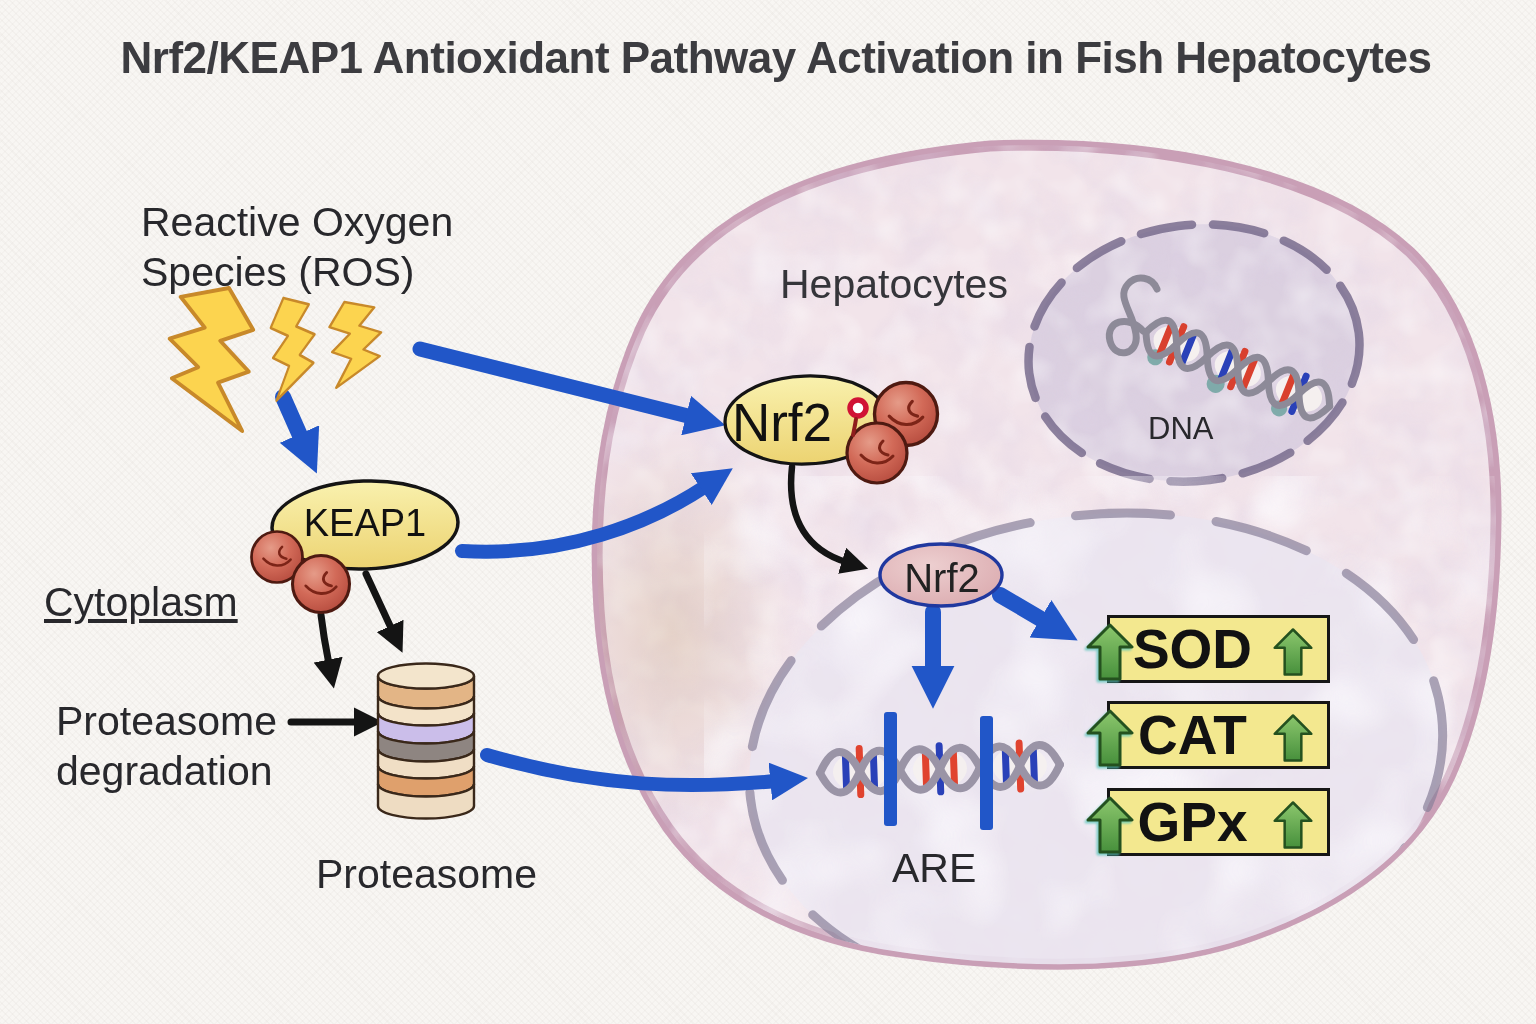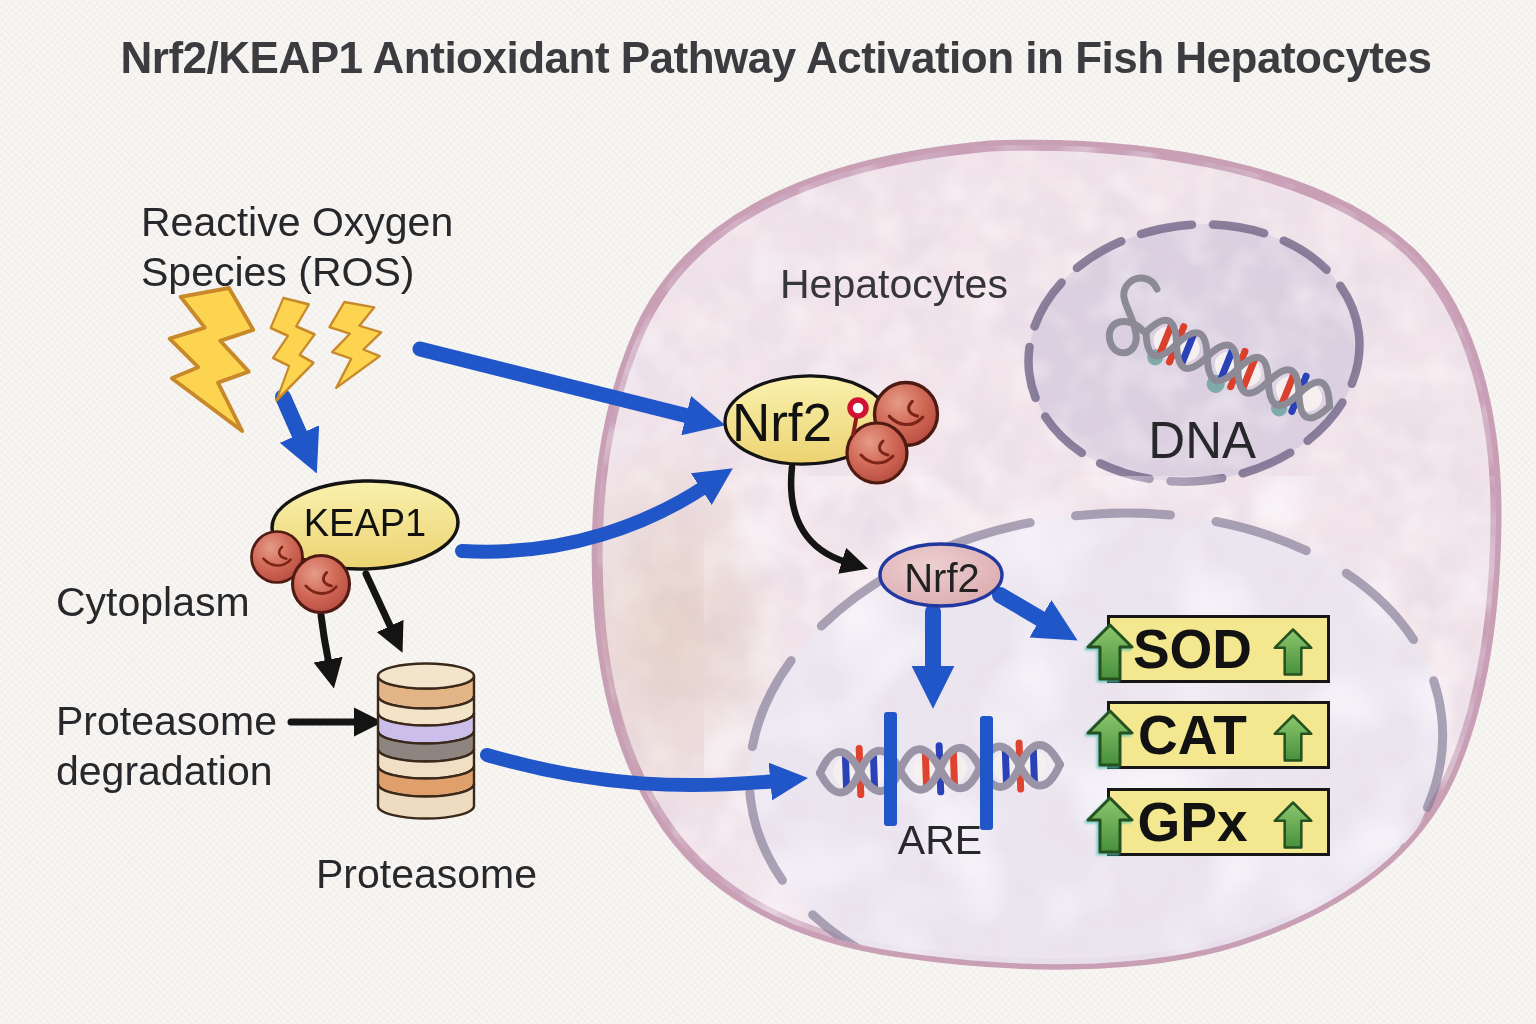--- a/index.html
+++ b/index.html
@@ -12,26 +12,26 @@
     font-family:"Liberation Sans", sans-serif;
   }
   .abs{position:absolute;}
   svg.diagram{position:absolute;left:0;top:0;width:1536px;height:1024px;}
   .title{
     left:30px;right:14px;top:33px;text-align:center;
     font-size:44px;font-weight:700;color:#3c3c40;letter-spacing:-.5px;
   }
   .lbl{color:#28282c;font-size:41px;font-weight:400;white-space:pre-line;line-height:1.22;}
   .ros{left:141px;top:166px;margin-top:31px;}
-  .cyto{left:56px;top:577px;}
+  .cyto{left:44px;top:577px;text-decoration:underline;}
   .pdeg{left:56px;top:696px;}
   .prot{left:316px;top:849px;}
   .hep{left:780px;top:259px;color:#35353a;}
-  .dna{left:1148px;top:410px;width:108px;text-align:right;font-size:51px;}
-  .are{left:892px;top:815px;width:96px;text-align:center;}
+  .dna{left:1148px;top:410px;width:108px;text-align:left;font-size:31px;}
+  .are{left:892px;top:843px;width:96px;text-align:left;}
   .keap1{left:265px;top:500px;width:200px;text-align:center;font-size:38px;color:#111;}
   .nrf2c{left:712px;top:391px;width:140px;text-align:center;font-size:53px;color:#111;}
   .nrf2n{left:878px;top:554px;width:128px;text-align:center;font-size:40px;color:#222;}
   .genebox{
     left:1107px;width:223px;height:68px;background:#f3e88f;border:3px solid #161616;
     box-sizing:border-box;display:flex;align-items:center;justify-content:center;
     padding-right:52px;overflow:visible;
   }
   .genebox .gtxt{font-size:55px;font-weight:600;color:#121212;letter-spacing:0;}
   .gb-sod{top:615px;} .gb-cat{top:701px;text-align:center;} .gb-gpx{top:788px;}

